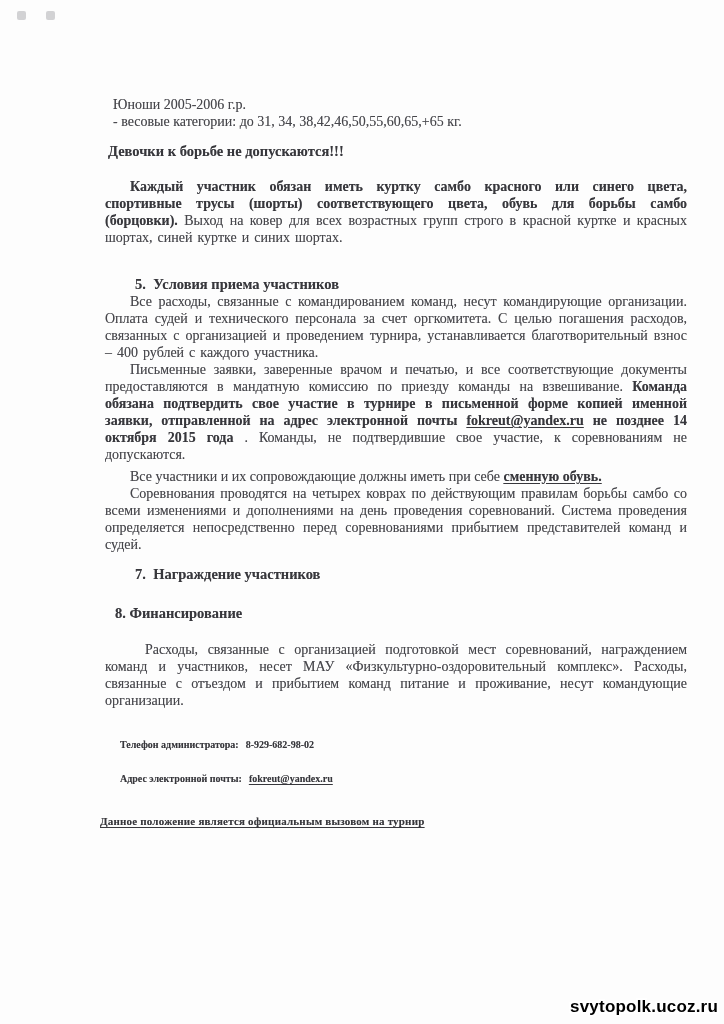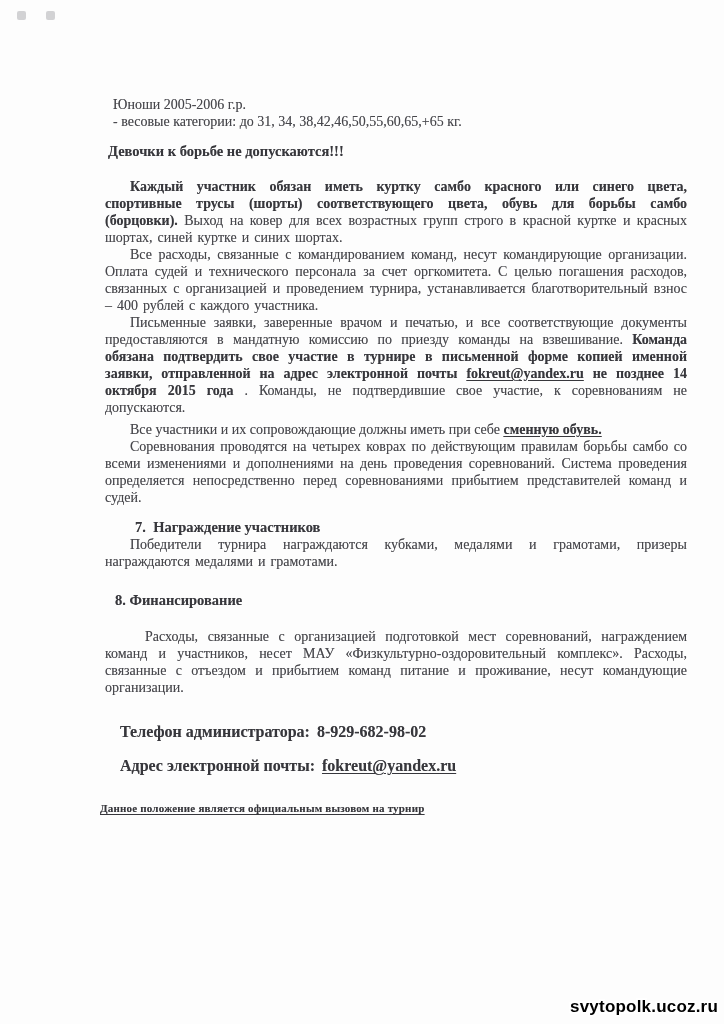--- a/index.html
+++ b/index.html
@@ -43,21 +43,21 @@
   .notice { margin-top: 13px; margin-left: 3px; font-size: 14.5px; }
   .equip { margin-top: 18px; text-indent: 28px; }
   .h { margin-left: 30px; font-size: 14.5px; }
   .h5 { margin-top: 30px; }
   .h6 { margin-top: 10px; }
   .h7 { margin-top: 13px; }
   .h8 { margin-top: 22px; margin-left: 10px; }
   .para { text-indent: 25px; }
   .p3 { margin-top: 5px; }
   .p8 { margin-top: 19px; text-indent: 40px; }
-  .contact { margin-left: 15px; font-size: 16px; }
+  .contact { margin-left: 15px; font-size: 10px; }
   .phone { margin-top: 27px; }
   .email { margin-top: 17px; }
   .contact .val { margin-left: 7px; }
   .footer-line {
     margin-top: 26px;
     margin-left: -5px;
     font-size: 11px;
     letter-spacing: 0.2px;
   }
   .watermark {
@@ -84,28 +84,28 @@
 
   <div class="content">
 
     <p class="ind8">Юноши 2005-2006 г.р.</p>
     <p class="ind8">- весовые категории: до 31, 34, 38,42,46,50,55,60,65,+65 кг.</p>
 
     <p class="b notice">Девочки к борьбе не допускаются!!!</p>
 
     <p class="para jst equip"><span class="b">Каждый участник обязан иметь куртку самбо красного или синего цвета, спортивные трусы (шорты) соответствующего цвета, обувь для борьбы самбо (борцовки).</span><span> Выход на ковер для всех возрастных групп строго в красной куртке и красных шортах, синей куртке и синих шортах.</span></p>
 
+    <p class="b h h5">5.&nbsp; Условия приема участников</p>
     <p class="para jst">Все расходы, связанные с командированием команд, несут командирующие организации. Оплата судей и технического персонала за счет оргкомитета. С целью погашения расходов, связанных с организацией и проведением турнира, устанавливается благотворительный взнос – 400 рублей с каждого участника.</p>
     <p class="para jst"><span>Письменные заявки, заверенные врачом и печатью, и все соответствующие документы предоставляются в мандатную комиссию по приезду команды на взвешивание. </span><span class="b">Команда обязана подтвердить свое участие в турнире в письменной форме копией именной заявки, отправленной на адрес электронной почты </span><span class="b u">fokreut@yandex.ru</span><span class="b"> не позднее 14 октября 2015 года</span><span> . Команды, не подтвердившие свое участие, к соревнованиям не допускаются.</span></p>
     <p class="para p3"><span>Все участники и их сопровождающие должны иметь при себе </span><span class="b u">сменную обувь.</span></p>
 
     <p class="para jst">Соревнования проводятся на четырех коврах по действующим правилам борьбы самбо со всеми изменениями и дополнениями на день проведения соревнований. Система проведения определяется непосредственно перед соревнованиями прибытием представителей команд и судей.</p>
 
     <p class="b h h7">7.&nbsp; Награждение участников</p>
-    <p class="para jst">Победители турнира награждаются кубками, медалями и грамотами, призеры награждаются медалями и грамотами.</p>
 
     <p class="b h h8">8. Финансирование</p>
     <p class="para jst p8">Расходы, связанные с организацией подготовкой мест соревнований, награждением команд и  участников, несет  МАУ «Физкультурно-оздоровительный комплекс». Расходы, связанные с отъездом и прибытием команд питание и проживание, несут командующие организации.</p>
 
     <p class="b contact phone"><span>Телефон администратора:</span><span class="val">8-929-682-98-02</span></p>
     <p class="b contact email"><span>Адрес электронной почты:</span><span class="val u">fokreut@yandex.ru</span></p>
 
     <p class="b u footer-line">Данное положение является официальным вызовом на турнир</p>
 
   </div>

